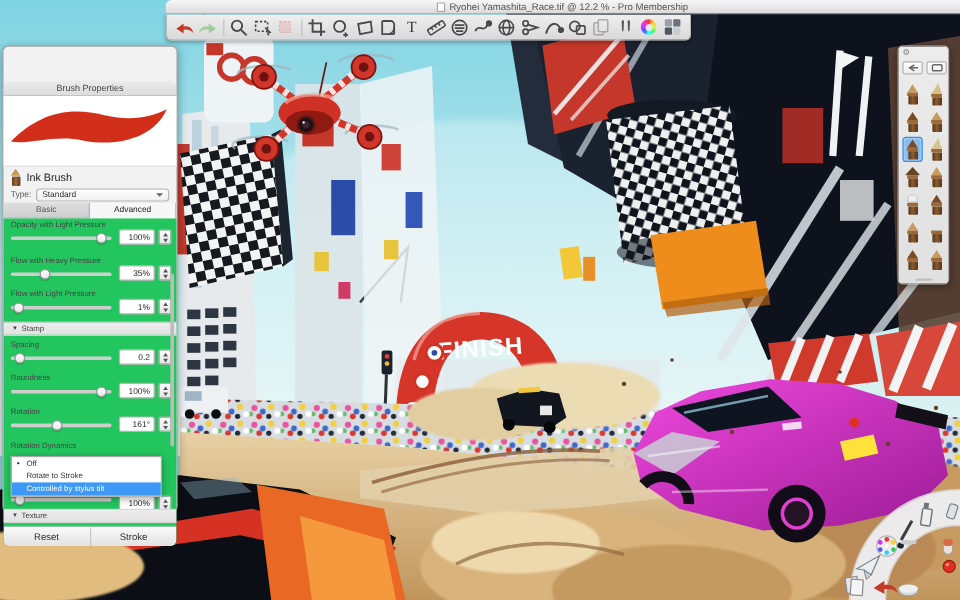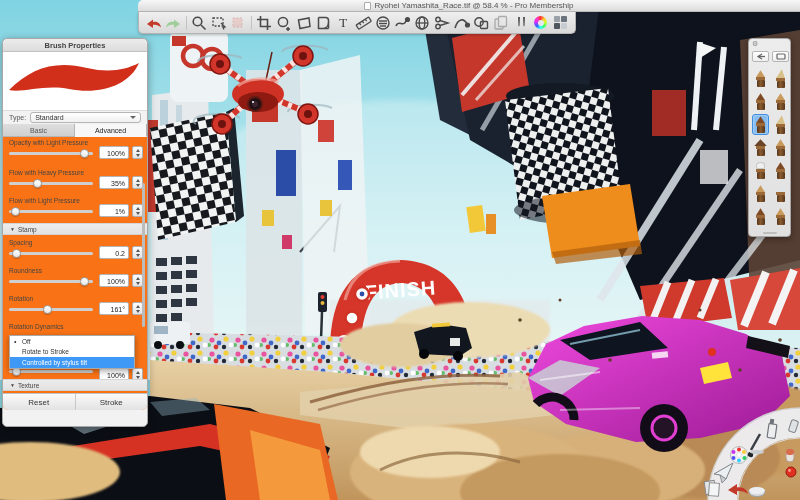--- a/index.html
+++ b/index.html
@@ -26,36 +26,36 @@
   .cwheel::after { content:""; position:absolute; inset:3.5px; background:#e8e8e8; border-radius:50%; }
   .swatch4 { display:grid; grid-template-columns:6px 6px; grid-template-rows:6px 6px; gap:1px; }
   .swatch4 i { border-radius:1px; }
 
   
   .bpanel { position:absolute; left:2px; top:38px; width:146px; height:389px;
     background:#f2f2f2; border:1px solid #a8a8a8; border-radius:5px;
     box-shadow:0 2px 8px rgba(0,0,0,.35); font-size:7px; color:#333; }
   .bpanel .hdr { height:13px; background:linear-gradient(#ececec,#dcdcdc); border-bottom:1px solid #c2c2c2;
     border-radius:5px 5px 0 0; display:flex; align-items:center; justify-content:center;
-    font-size:7.5px; font-weight:bold; color:#444; }
+    font-size:7.5px; font-weight:normal; color:#444;margin-top:28px; }
   .preview { height:59px; background:#fff; border-bottom:1px solid #ddd; }
   .namerow { height:17px; display:flex; align-items:center; padding:0 6px; gap:5px; }
   .namerow .bname { font-size:9px; color:#222; }
   .minitip { display:flex; flex-direction:column; align-items:center; }
   .minitip .cone { width:8px; height:6px; background:#c89a5c; clip-path:polygon(50% 0,100% 100%,0 100%); }
   .minitip .base { width:7px; height:8px; background:linear-gradient(90deg,#5e3a1c,#9a6a38 45%,#5e3a1c); border-radius:1px; }
   .typerow { height:13px; display:flex; align-items:center; padding:0 6px; gap:4px; color:#555; }
   .select { flex:1; height:11px; background:linear-gradient(#fff,#f0f0f0); border:1px solid #b5b5b5;
     border-radius:3px; display:flex; align-items:center; padding:0 4px; justify-content:space-between; color:#333; }
   .caret { width:0; height:0; border-left:3px solid transparent; border-right:3px solid transparent; border-top:3.5px solid #666; }
   .tabs { height:13px; display:flex; border-bottom:1px solid #b5b5b5; background:#d8d8d8; }
   .tab { flex:1; display:flex; align-items:center; justify-content:center; color:#555;
     border-right:1px solid #b5b5b5; background:linear-gradient(#dedede,#cfcfcf); }
   .tab.active { background:#f7f7f7; color:#222; border-bottom:1px solid #f7f7f7; margin-bottom:-1px; }
-  .pbody { position:relative; height:273px; background:#f97316; border-radius:0 0 5px 5px; }
+  .pbody { position:relative; height:273px; background:#22c55e; border-radius:0 0 5px 5px; }
   .srow { position:absolute; left:0; width:100%; }
   .slabel { position:absolute; left:6px; top:0; font-size:6.5px; color:#444; white-space:nowrap; }
   .track { position:absolute; left:6px; width:84px; height:3px; background:#cfcfcf; border-radius:2px; top:13px; }
   .fill { height:3px; background:#4aa0e8; border-radius:2px; }
   .thumb { position:absolute; top:-3.5px; width:9px; height:9px; background:linear-gradient(#fff,#e8e8e8);
     border:1px solid #9a9a9a; border-radius:50%; box-shadow:0 1px 1px rgba(0,0,0,.2); }
   .vbox { position:absolute; left:96px; top:7px; width:30px; height:13px; background:#fff;
     border:1px solid #b5b5b5; border-radius:2px; text-align:right; padding:2.5px 3px 0 0; font-size:7px; color:#222; }
   .stepper { position:absolute; left:129px; top:7px; width:11px; height:13px; background:linear-gradient(#fdfdfd,#e4e4e4);
     border:1px solid #b0b0b0; border-radius:2px; display:flex; flex-direction:column; align-items:center; justify-content:center; gap:2px; }
@@ -350,21 +350,21 @@
     <ellipse cx="258" cy="102" rx="20" ry="10" fill="#8e1a12"></ellipse>
     <path d="M238,86 a26 13 0 0 1 40 -4" fill="none" stroke="#f2a89e" stroke-width="3" opacity=".7"></path>
     <circle cx="255" cy="104" r="7" fill="#201014" stroke="#5e1a12" stroke-width="2"></circle>
     <circle cx="255" cy="104" r="3" fill="#3a2430"></circle>
         <circle cx="253" cy="102" r="1" fill="#ffffff"></circle>
   </g>
 </svg>
 
 <div class="titlebar">
   <span class="proxy"></span>
-  <span>Ryohei Yamashita_Race.tif @ 58.4 % - Pro Membership</span>
+  <span>Ryohei Yamashita_Race.tif @ 12.2 % - Pro Membership</span>
 </div>
 
 <div class="toolbar">
   <div class="tbi">
     <svg width="17" height="16" viewBox="0 0 17 16">
           <path d="M2 9 L8 4.5 L8 7 C12.5 6 15.5 8.5 16 12.5 C13.5 10 11 9.3 8 9.8 L8 13 Z" fill="#c23b2a"></path>
         </svg>
   </div>
   <div class="tbi">
     <svg width="17" height="16" viewBox="0 0 17 16">
@@ -490,20 +490,27 @@
         </span>
   </div>
 </div>
 
 <div class="bpanel">
   <div class="hdr">Brush Properties</div>
   <div class="preview">
     <svg width="144" height="58" viewBox="0 0 144 58">
       <path d="M6,38 C28,16 52,8 84,16 C106,21 122,18 136,11 C126,34 96,43 66,37 C42,32 20,41 6,38 Z" fill="#d22f1b" filter="blur(0.6px)"></path>
     </svg>
+  </div>
+  <div class="namerow">
+    <span class="minitip">
+          <span class="cone"></span>
+          <span class="base"></span>
+        </span>
+    <span class="bname">Ink Brush</span>
   </div>
   <div class="typerow">
     <span>Type:</span>
     <span class="select">
       <span>Standard</span>
       <span class="caret"></span>
     </span>
   </div>
   <div class="tabs">
     <div class="tab">Basic</div>

